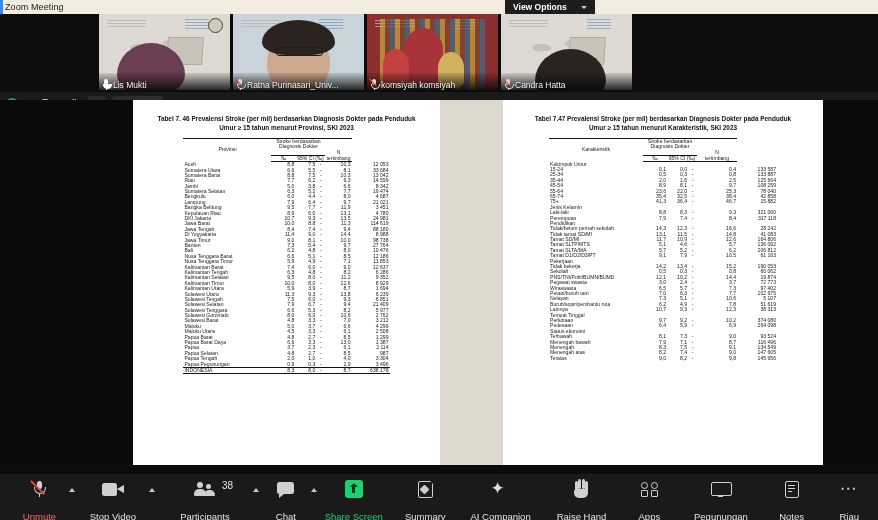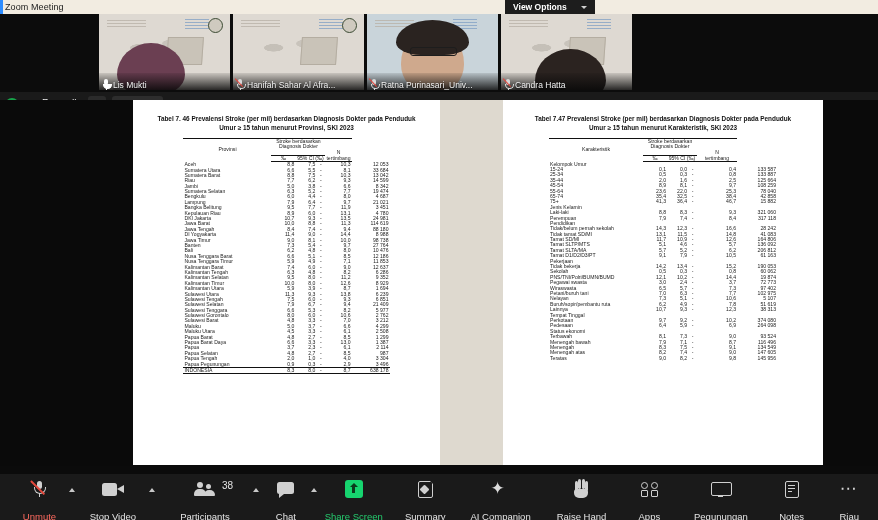--- a/index.html
+++ b/index.html
@@ -285,49 +285,50 @@
           <div class="namebar">
             <span class="micmute white nos">
               <span class="body"></span>
               <span class="arc"></span>
               <span class="stem"></span>
             </span>
             <span class="nm">Lis Mukti</span>
           </div>
         </div>
         <div class="tile">
-          <div class="paper"></div>
-          <div class="scribble"></div>
-          <div class="podium"></div>
-          <div class="seal"></div>
-          <div class="darkbar"></div>
-          <div class="namebar">
-            <span class="micmute">
-              <span class="body"></span>
-              <span class="arc"></span>
-              <span class="stem"></span>
-              <span class="slash"></span>
-            </span>
-            <span class="nm">Hanifah Sahar Al Afra...</span>
-          </div>
-        </div>
-        <div class="tile">
           <div class="paper" style="background:#c9d4da"></div>
           <div style="position:absolute;left:26%;top:16%;width:48%;height:86%;background:#cfa98d;border-radius:50% 50% 40% 40%/58% 58% 42% 42%"></div>
           <div style="position:absolute;left:22%;top:8%;width:56%;height:46%;background:#2a2320;border-radius:50% 50% 34% 34%/64% 64% 36% 36%"></div>
           <div style="position:absolute;left:33%;top:44%;width:34%;height:8%;border:1px solid #1d1d1d;border-radius:3px"></div>
           <div class="darkbar"></div>
           <div class="namebar">
             <span class="micmute">
               <span class="body"></span>
               <span class="arc"></span>
               <span class="stem"></span>
               <span class="slash"></span>
             </span>
             <span class="nm">Ratna Purinasari_Univ...</span>
+          </div>
+        </div>
+        <div class="tile">
+          <div class="paper" style="background:#8b2f2f"></div>
+          <div style="position:absolute;inset:6% 10% 0 10%;background:repeating-linear-gradient(90deg,#c9a23a 0 5px,#7c4a2a 5px 10px,#3f6b8d 10px 15px);opacity:.75"></div>
+          <div style="position:absolute;left:28%;top:18%;width:30%;height:74%;background:#a8343a;border-radius:50% 50% 30% 30%/40% 40% 20% 20%"></div>
+          <div style="position:absolute;left:12%;top:46%;width:20%;height:50%;background:#c1423f;border-radius:50% 50% 24% 24%/44% 44% 16% 16%"></div>
+          <div style="position:absolute;left:54%;top:50%;width:20%;height:46%;background:#d3b25f;border-radius:50% 50% 24% 24%/46% 46% 16% 16%"></div>
+          <div class="darkbar"></div>
+          <div class="namebar">
+            <span class="micmute">
+              <span class="body"></span>
+              <span class="arc"></span>
+              <span class="stem"></span>
+              <span class="slash"></span>
+            </span>
+            <span class="nm">komsiyah komsiyah</span>
           </div>
         </div>
         <div class="tile">
           <div class="paper"></div>
           <div class="scribble"></div>
           <div class="podium"></div>
           <div class="blob" style="left:26%;top:46%;width:54%;height:70%;background:#2b2320;"></div>
           <div class="darkbar"></div>
           <div class="namebar">
             <span class="micmute">

